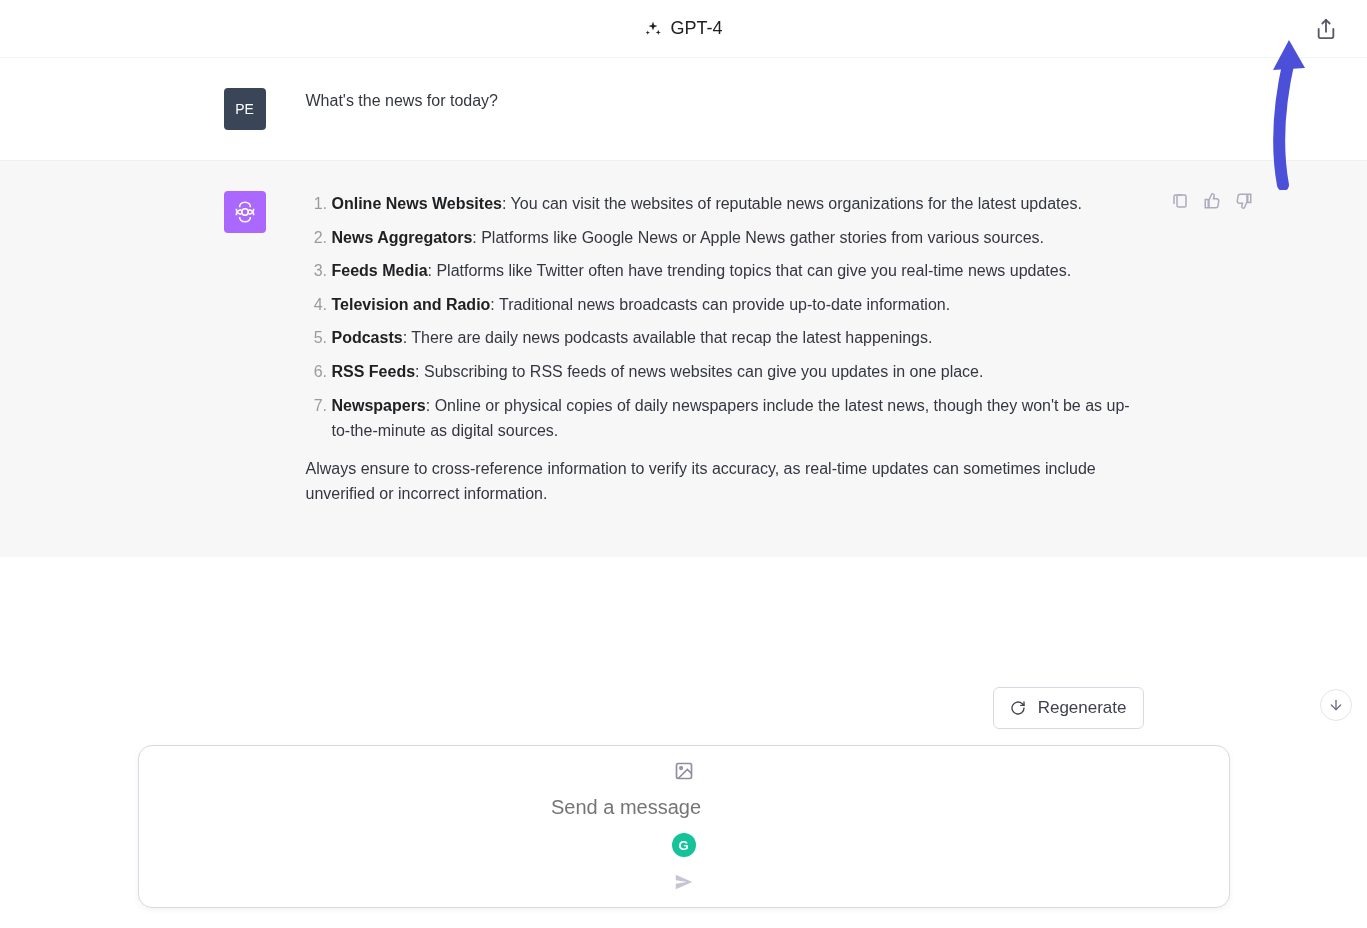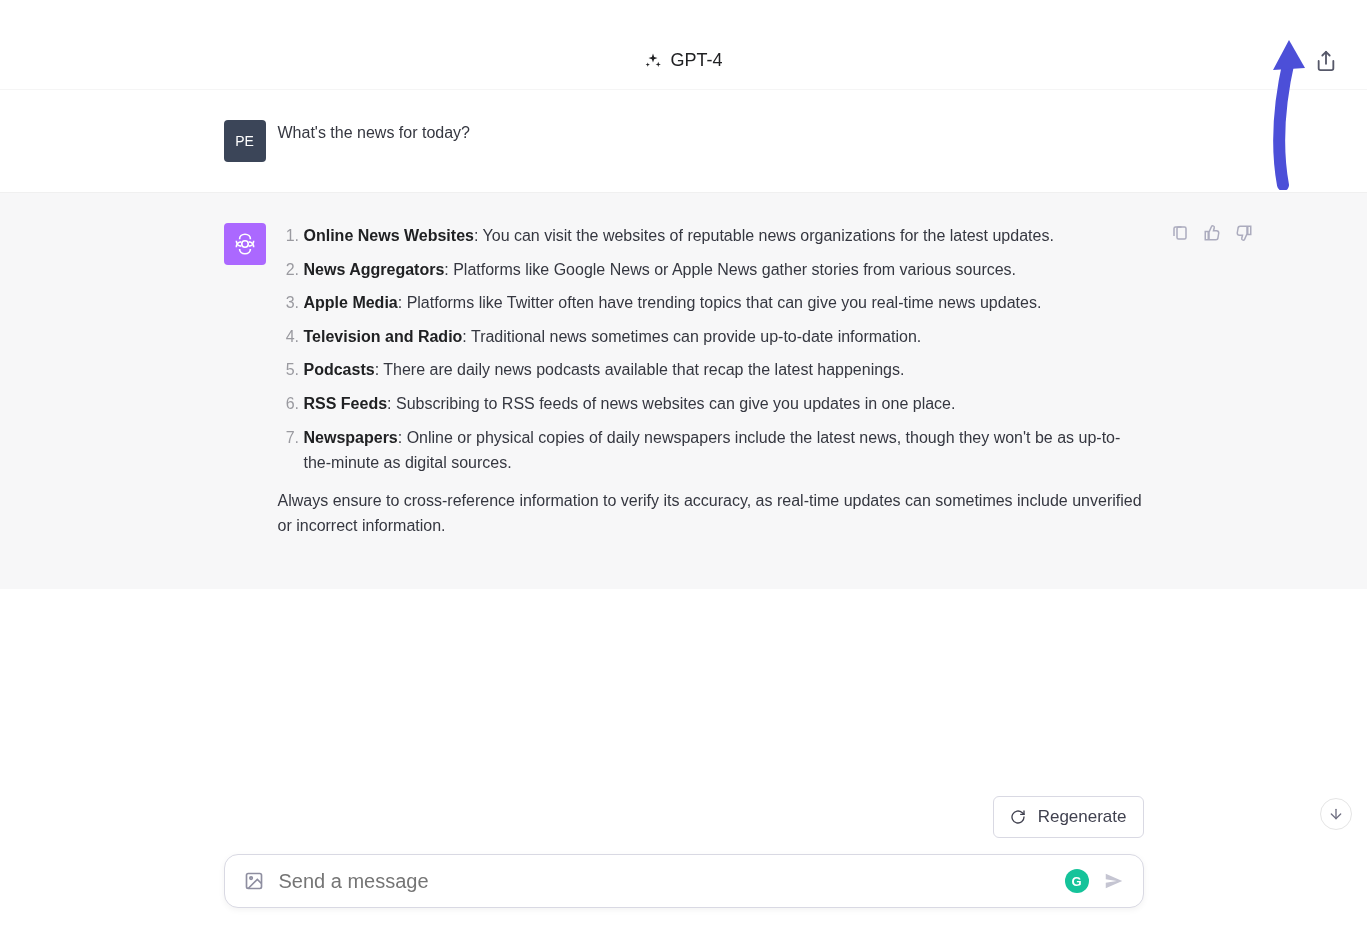--- a/index.html
+++ b/index.html
@@ -14,21 +14,20 @@
     position: relative;
   }
   .header {
     height: 58px;
     display: flex;
     align-items: center;
     justify-content: center;
     position: relative;
     border-bottom: 1px solid rgba(0,0,0,0.04);
     background: #fff;
-    margin-top: 32px;
   }
   .model-label {
     display: flex;
     align-items: center;
     gap: 8px;
     font-size: 18px;
     color: #202123;
   }
   .sparkle-icon {
     width: 18px; height: 18px;
@@ -50,21 +49,21 @@
     width: 100%;
     display: flex;
     justify-content: center;
     padding: 30px 0;
   }
   .turn.user { background: #ffffff; border-bottom: 1px solid rgba(0,0,0,0.06); }
   .turn.assistant { background: #f7f7f8; }
   .turn-inner {
     width: 920px;
     display: flex;
-    gap: 12px;
+    gap: 40px;
     align-items: flex-start;
     position: relative;
   }
   .avatar {
     width: 42px; height: 42px;
     border-radius: 4px;
     flex: 0 0 42px;
     display: flex; align-items: center; justify-content: center;
     font-size: 14px;
     font-weight: 500;
@@ -139,29 +138,30 @@
     top: 2px;
     width: 32px; height: 32px;
     border-radius: 50%;
     border: 1px solid #e5e5e5;
     background: #fff;
     display: flex; align-items: center; justify-content: center;
     cursor: pointer;
     color: #6e6e80;
   }
   .input-row {
-    width: 920px;
+    width: 1092px;
     border: 1px solid #d9d9e3;
     border-radius: 14px;
     padding: 14px 18px;
     display: flex;
     align-items: center;
     gap: 14px;
     background: #fff;
     box-shadow: 0 2px 6px rgba(0,0,0,0.05);
+    flex-direction: column;
   }
   .input-row .img-ic {
     width: 22px; height: 22px;
     color: #8e8ea0;
     display: flex; align-items: center; justify-content: center;
   }
   .input-row .placeholder {
     flex: 1;
     font-size: 20px;
     color: #8e8ea0;
@@ -236,22 +236,22 @@
       <div class="avatar ai-av">
         <svg width="26" height="26" viewBox="0 0 24 24" fill="none" stroke="#fff" stroke-width="1.5">
           <circle cx="12" cy="12" r="3"></circle>
           <path d="M12 3c3 0 5 2 5 4.5M12 3c-3 0-5 2-5 4.5M12 21c3 0 5-2 5-4.5M12 21c-3 0-5-2-5-4.5M4 9c0 3 2 5 4.5 5M20 9c0 3-2 5-4.5 5M4 15c0-3 2-5 4.5-5M20 15c0-3-2-5-4.5-5"></path>
         </svg>
       </div>
       <div class="msg">
         <ol>
           <li><span class="bold">Online News Websites</span><span>: You can visit the websites of reputable news organizations for the latest updates.</span></li>
           <li><span class="bold">News Aggregators</span><span>: Platforms like Google News or Apple News gather stories from various sources.</span></li>
-          <li><span class="bold">Apple Media</span><span>: Platforms like Twitter often have trending topics that can give you real-time news updates.</span></li>
-          <li><span class="bold">Television and Radio</span><span>: Traditional news sometimes can provide up-to-date information.</span></li>
+          <li><span class="bold">Feeds Media</span><span>: Platforms like Twitter often have trending topics that can give you real-time news updates.</span></li>
+          <li><span class="bold">Television and Radio</span><span>: Traditional news broadcasts can provide up-to-date information.</span></li>
           <li><span class="bold">Podcasts</span><span>: There are daily news podcasts available that recap the latest happenings.</span></li>
           <li><span class="bold">RSS Feeds</span><span>: Subscribing to RSS feeds of news websites can give you updates in one place.</span></li>
           <li><span class="bold">Newspapers</span><span>: Online or physical copies of daily newspapers include the latest news, though they won't be as up-to-the-minute as digital sources.</span></li>
         </ol>
         <div class="para">Always ensure to cross-reference information to verify its accuracy, as real-time updates can sometimes include unverified or incorrect information.</div>
       </div>
       <div class="turn-actions">
         <div class="act">
           <svg width="18" height="18" viewBox="0 0 24 24" fill="none" stroke="currentColor" stroke-width="2">
             <rect x="8" y="4" width="12" height="16" rx="2"></rect>

